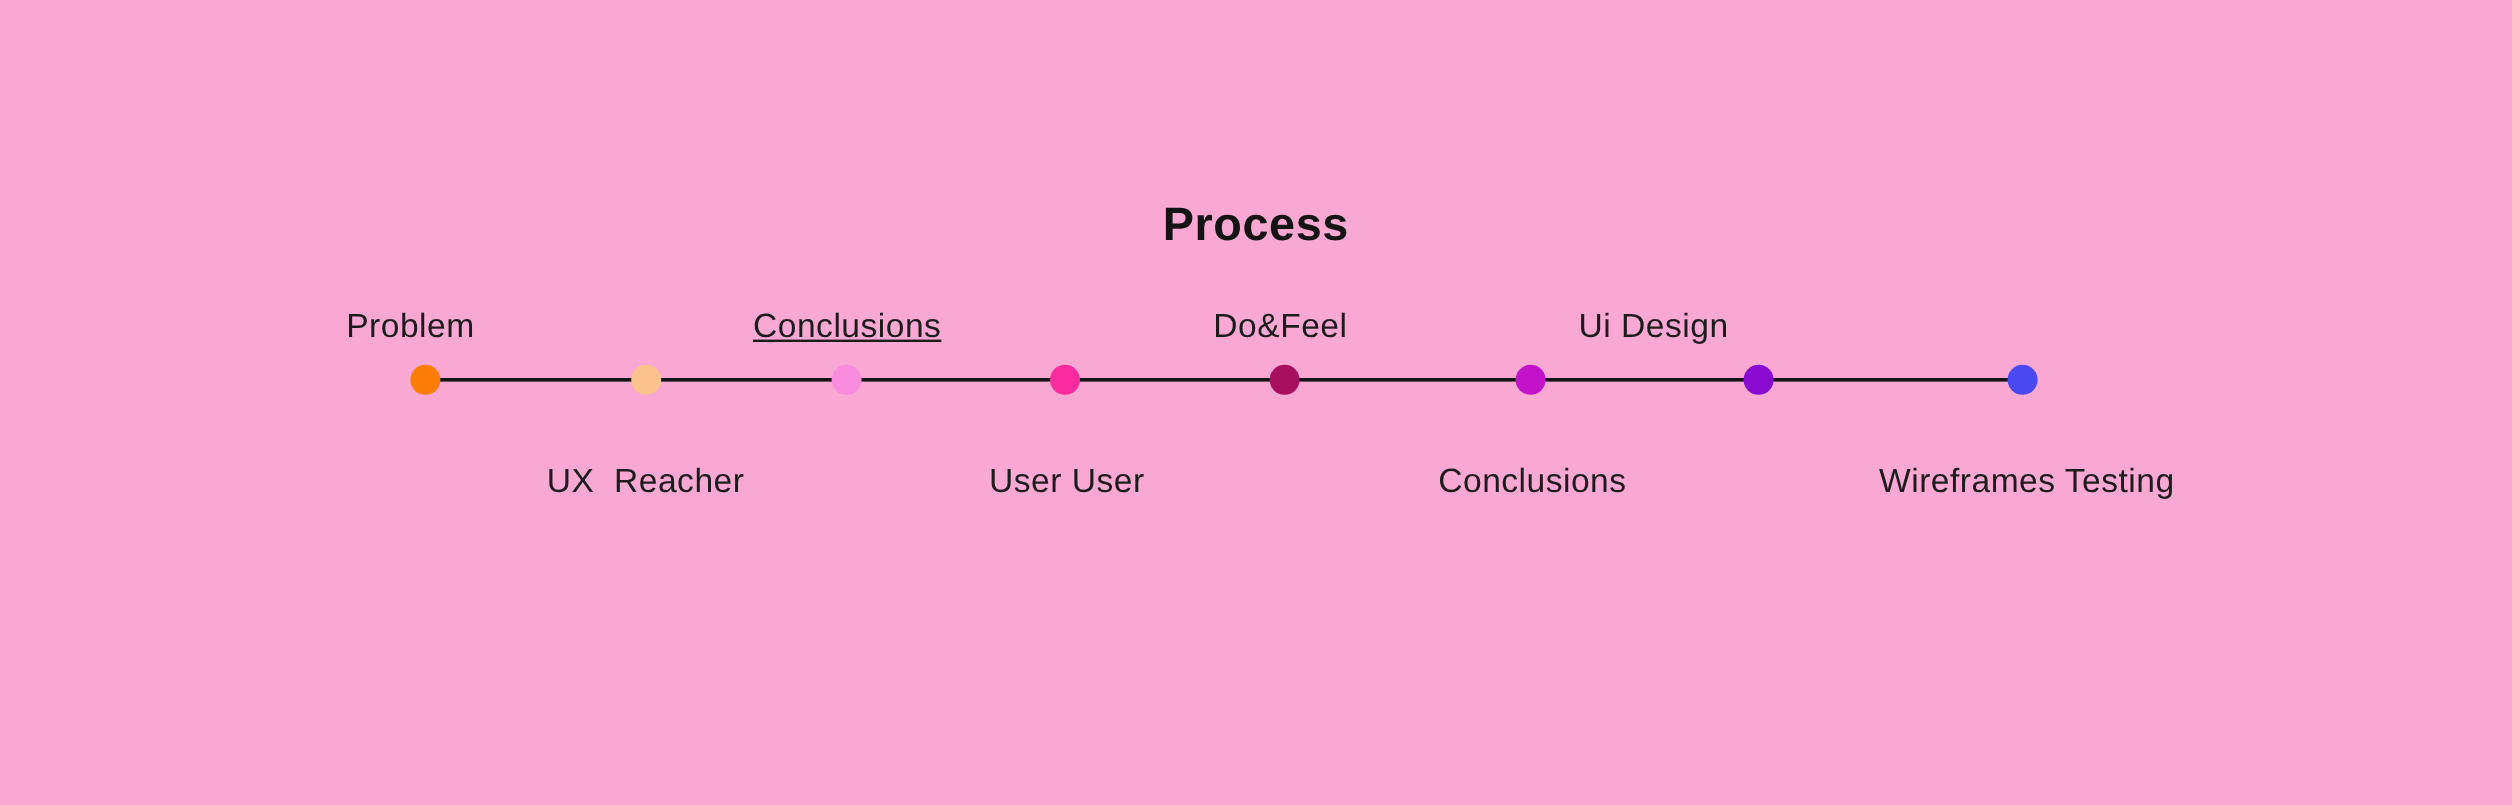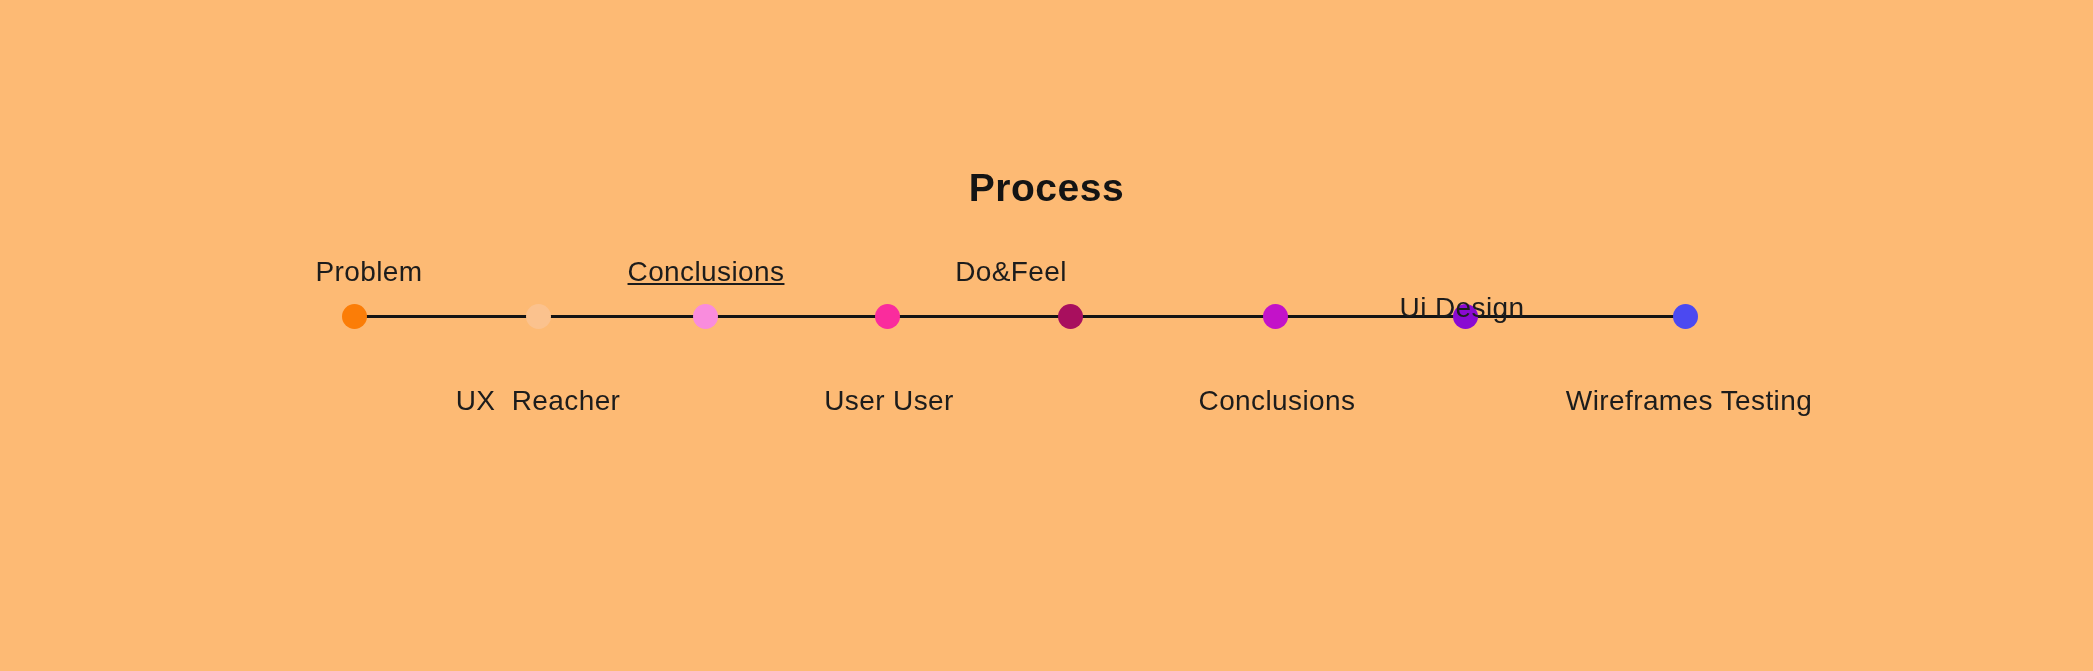--- a/index.html
+++ b/index.html
@@ -4,21 +4,21 @@
 <style>
   html, body {
     margin: 0;
     padding: 0;
     background: #ffffff;
   }
   .stage {
     position: relative;
     width: 2093px;
     height: 671px;
-    background: #fdba74;
+    background: #f9a8d4;
     overflow: hidden;
     font-family: "Liberation Sans", "DejaVu Sans", sans-serif;
   }
   .title {
     position: absolute;
     top: 166px;
     left: 0;
     width: 100%;
     margin: 0;
     text-align: center;
@@ -56,45 +56,45 @@
 </head>
 <body>
 
 <div class="stage">
   <h1 class="title">Process</h1>
   <div>
     <div class="timeline-line" style="left: 354px; width: 1331px; background: rgb(20, 20, 20);"></div>
     <div id="steps">
         <div>
           <span class="dot" style="left: 341.5px; background: rgb(251, 125, 7);"></span>
-          <span class="label above" style="left: 369px;">Problem</span>
+          <span class="label above" style="left: 342px;">Problem</span>
         </div>
         <div>
           <span class="dot" style="left: 525.5px; background: rgb(251, 194, 142);"></span>
           <span class="label below" style="left: 538px;">UX  Reacher</span>
         </div>
         <div>
           <span class="dot" style="left: 692.5px; background: rgb(249, 140, 221);"></span>
           <span class="label above" style="left: 706px; text-decoration: underline;">Conclusions</span>
         </div>
         <div>
           <span class="dot" style="left: 874.5px; background: rgb(250, 44, 157);"></span>
           <span class="label below" style="left: 889px;">User User</span>
         </div>
         <div>
           <span class="dot" style="left: 1057.5px; background: rgb(168, 15, 94);"></span>
-          <span class="label above" style="left: 1011px;">Do&amp;Feel</span>
+          <span class="label above" style="left: 1067px;">Do&amp;Feel</span>
         </div>
         <div>
           <span class="dot" style="left: 1262.5px; background: rgb(195, 18, 201);"></span>
           <span class="label below" style="left: 1277px;">Conclusions</span>
         </div>
         <div>
           <span class="dot" style="left: 1452.5px; background: rgb(138, 10, 210);"></span>
-          <span class="label above" style="left: 1462px; margin-top: 36px;">Ui Design</span>
+          <span class="label above" style="left: 1378px;">Ui Design</span>
         </div>
         <div>
           <span class="dot" style="left: 1672.5px; background: rgb(75, 73, 241);"></span>
           <span class="label below" style="left: 1689px;">Wireframes Testing</span>
         </div>
       </div>
   </div>
 </div>
 
 </body></html>

